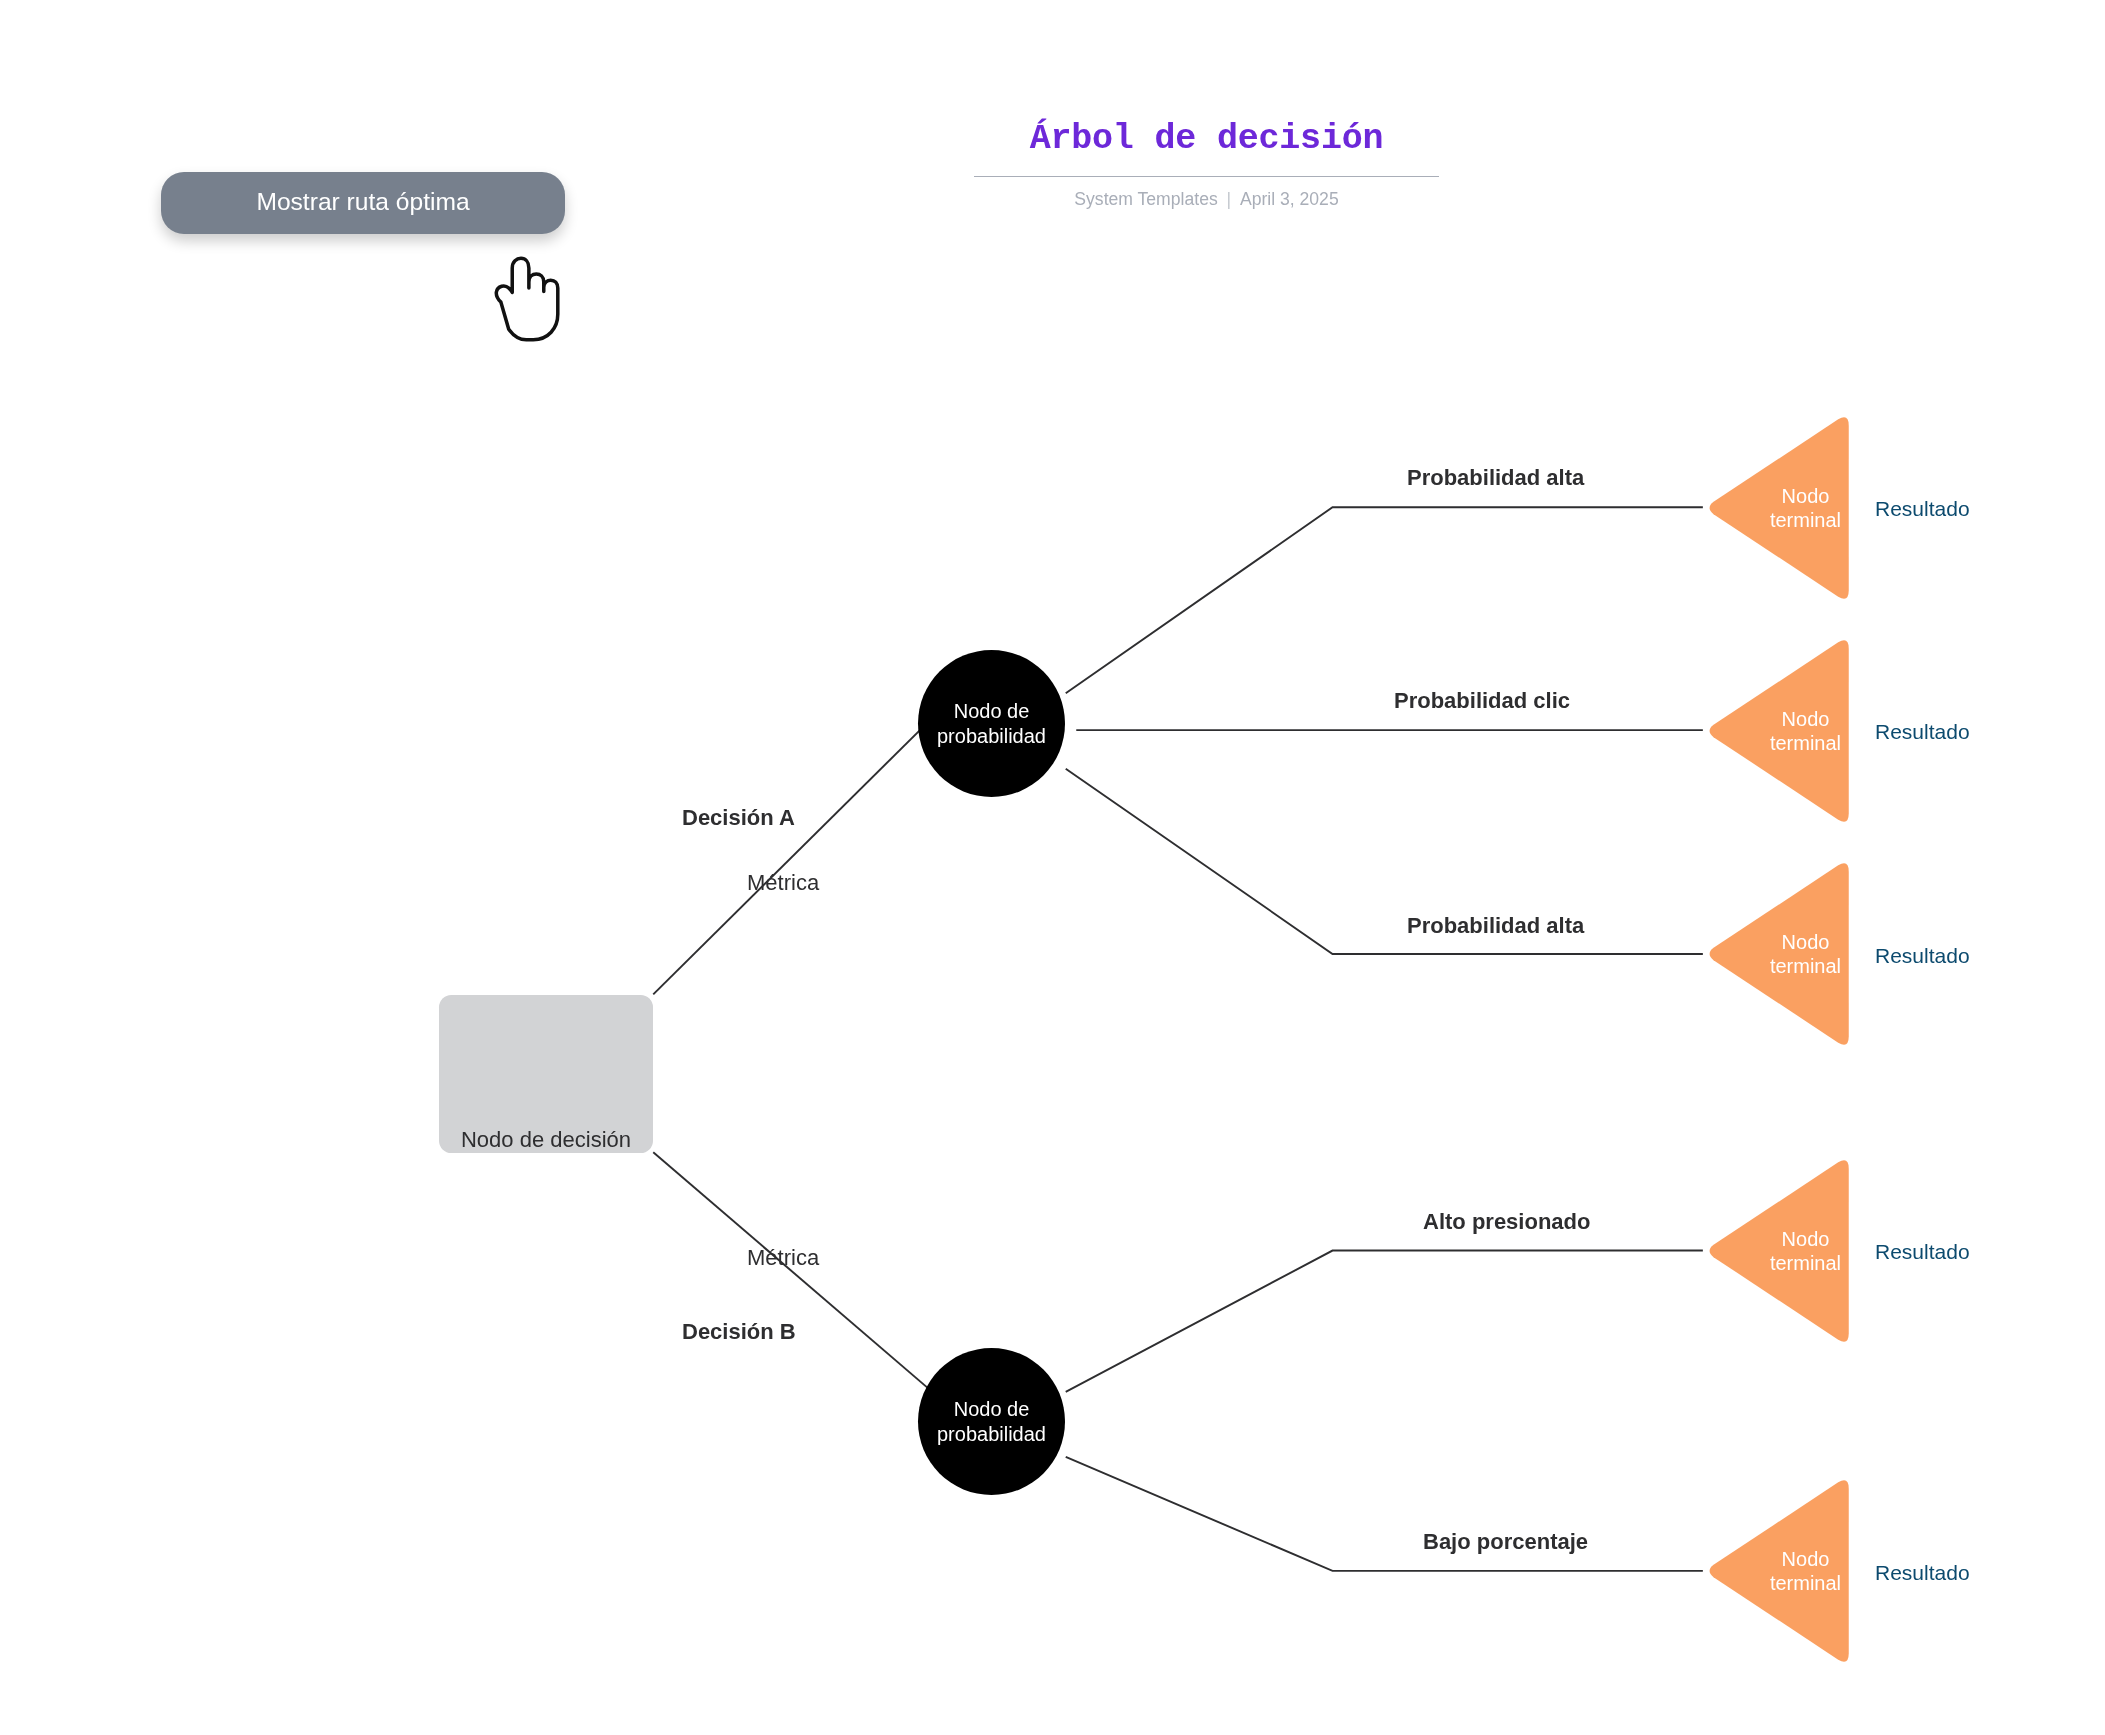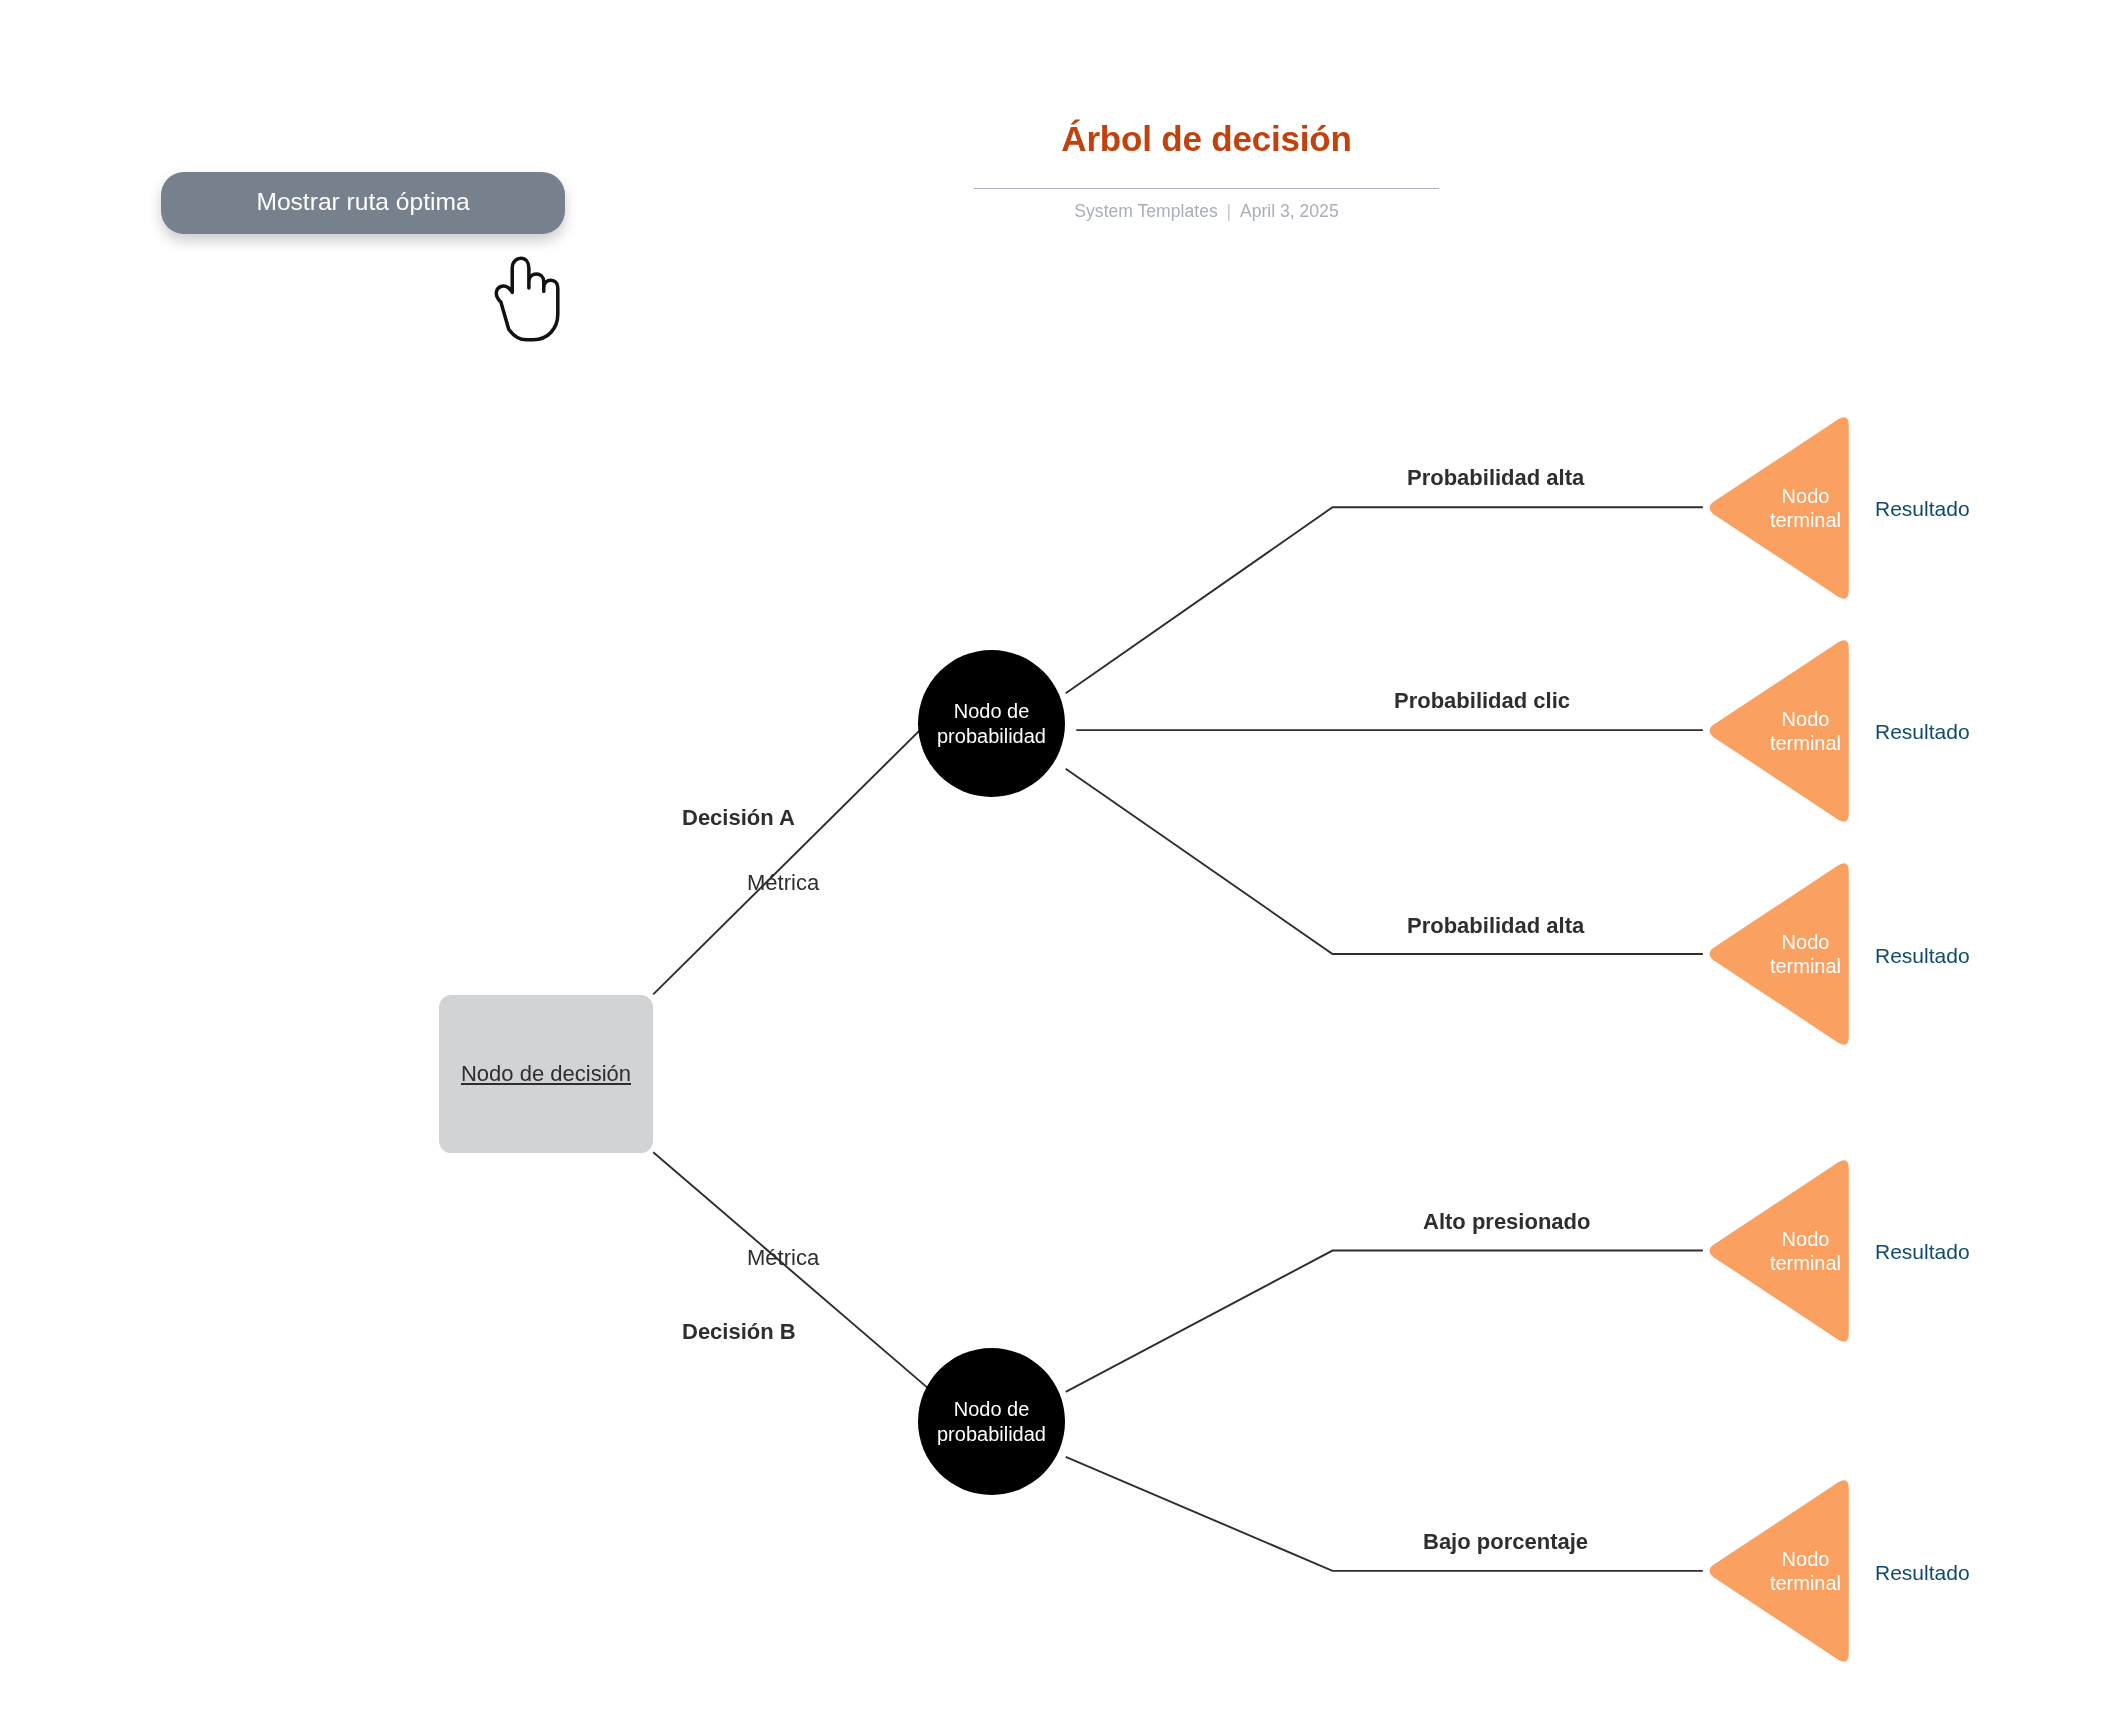--- a/index.html
+++ b/index.html
@@ -19,25 +19,26 @@
   #doc-header {
     position: absolute;
     left: 974px;
     top: 119px;
     width: 465px;
     text-align: center;
   }
   #doc-title {
     font-size: 35px;
     font-weight: bold;
-    color: #c2410c;
+    color: #6d28d9;
     letter-spacing: -0.2px;
     line-height: 1.15;
-    padding-bottom: 29px;
+    padding-bottom: 17px;
     border-bottom: 1.8px solid #a9aeb8;
+    font-family: Liberation Mono, monospace;
   }
   #doc-subtitle {
     margin-top: 11.4px;
     font-size: 17.6px;
     color: #a9aeb8;
     white-space: nowrap;
   }
   #doc-subtitle .sep {
     display: inline-block;
     margin: 0 8.8px;
@@ -91,27 +92,26 @@
     width: 2106px;
     height: 1735px;
   }
 
   
   .node-decision {
     position: absolute;
     background: #d2d3d5;
     border-radius: 12.3px;
     display: flex;
-    align-items: center;
+    align-items: flex-end;
     justify-content: center;
     color: #2e2e30;
     font-size: 22px;
     text-align: center;
     box-sizing: border-box;
-    text-decoration: underline;
   }
   .node-chance {
     position: absolute;
     background: #000000;
     border-radius: 50%;
     display: flex;
     align-items: center;
     justify-content: flex-start;
     color: #ffffff;
     font-size: 20px;

